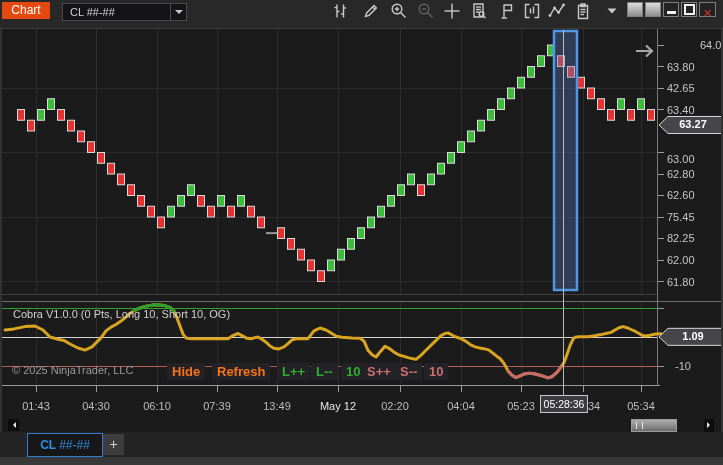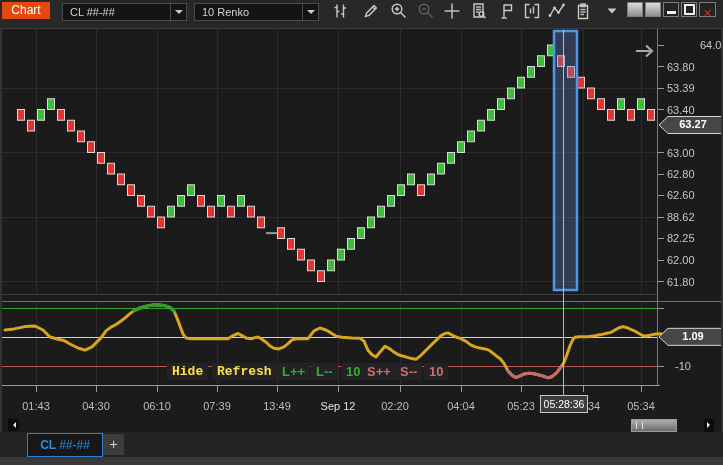--- a/index.html
+++ b/index.html
@@ -30,21 +30,21 @@
   .lbl{position:absolute;color:#c6c6c6;font-size:11px;white-space:nowrap;}
   .tlabel{width:60px;text-align:center;color:#bdbdbd;}
   .tlabel.em{color:#e4e4e4;}
   .tagtxt{position:absolute;color:#fff;font-size:11px;font-weight:600;width:54px;text-align:center;white-space:nowrap;}
   .xbox{position:absolute;left:540px;top:395px;width:46px;height:16px;background:#3b3b3f;
         border:1px solid #c9c9c9;color:#fff;font-size:10.5px;line-height:16px;text-align:center;}
   .ind-title{left:13px;top:308px;color:#d0d0d0;}
   .copyright{left:12px;top:364px;color:#9a9a9a;}
   .fbtn{position:absolute;top:363px;height:17px;line-height:17px;font-size:13px;font-weight:bold;
         background:#232327;padding:0 5px;pointer-events:auto;}
-  .blue{color:#fde047;font-family:Liberation Mono, monospace;} .grn{color:#2fae2f;} .sal{color:#cc6e6e;}
+  .blue{color:#f97316;} .grn{color:#2fae2f;} .sal{color:#cc6e6e;}
   
   .scrollrow{position:absolute;left:0;top:417px;width:723px;height:15px;z-index:4;}
   .sb-left{position:absolute;left:8px;top:2px;width:11px;height:12px;background:#0c0c0c;}
   .sb-left::after{content:"";position:absolute;left:2px;top:3px;border:3px solid transparent;border-right-color:#e8e8e8;}
   .sb-thumb{position:absolute;left:631px;top:2px;width:46px;height:13px;border:1px solid #9a9a9a;
             background:linear-gradient(#aeaeae,#6d6d6d);box-sizing:border-box;}
   .sb-thumb .grip{position:absolute;left:4px;top:2px;width:5px;height:7px;
                   border-left:1px solid #e6e6e6;border-right:1px solid #e6e6e6;}
   .sb-right{position:absolute;left:704px;top:2px;width:10px;height:13px;background:#0c0c0c;}
   .sb-right::after{content:"";position:absolute;left:3px;top:3px;border:3px solid transparent;border-left-color:#e8e8e8;}
@@ -59,24 +59,20 @@
 </style>
 </head>
 <body>
 
 <div class="win">
 
   <div class="titlebar">
     <div class="badge">Chart</div>
     <div class="field inst">
       <span class="fval">CL ##-##</span>
-      <span class="chevbox"></span>
-    </div>
-    <div class="field intv">
-      <span class="fval">10 Renko</span>
       <span class="chevbox"></span>
     </div>
     <div id="toolbar-icons">
         <button class="tbicon" style="left: 329px;"><svg width="20" height="20" viewBox="0 0 20 20">
             <path d="M6 3.5v13" fill="none" stroke="#c9c9c9" stroke-width="1.4"></path>
             <path d="M3.5 6.5H6" fill="none" stroke="#c9c9c9" stroke-width="1.4"></path>
             <path d="M6 10.5h2.5" fill="none" stroke="#c9c9c9" stroke-width="1.4"></path>
             <path d="M12.5 3.5v13" fill="none" stroke="#c9c9c9" stroke-width="1.4"></path>
             <path d="M10 13h2.5" fill="none" stroke="#c9c9c9" stroke-width="1.4"></path>
             <path d="M12.5 7h2.5" fill="none" stroke="#c9c9c9" stroke-width="1.4"></path>
@@ -286,51 +282,53 @@
         <line x1="461.5" y1="386" x2="461.5" y2="392" stroke="#9a9a9a"></line>
         <line x1="521.5" y1="386" x2="521.5" y2="392" stroke="#9a9a9a"></line>
         <line x1="583.5" y1="386" x2="583.5" y2="392" stroke="#9a9a9a"></line>
         <line x1="641.5" y1="386" x2="641.5" y2="392" stroke="#9a9a9a"></line>
       </g>
       <polygon points="659,124.97499999999967 668,116.47499999999967 721.5,116.47499999999967 721.5,133.47499999999968 668,133.47499999999968" fill="#46464a" stroke="#d8d8d8" stroke-width="1"></polygon>
       <polygon points="659,336.839 668,328.339 721.5,328.339 721.5,345.339 668,345.339" fill="#46464a" stroke="#d8d8d8" stroke-width="1"></polygon>
     </svg>
 
   <div id="overlay">
+    <span class="lbl ind-title">Cobra V1.0.0 (0 Pts, Long 10, Short 10, OG)</span>
+    <span class="lbl copyright">© 2025 NinjaTrader, LLC</span>
 
     <span class="fbtn blue" style="left:167px">Hide</span>
     <span class="fbtn blue" style="left:212px">Refresh</span>
     <span class="fbtn grn" style="left:277px">L++</span>
     <span class="fbtn grn" style="left:311px">L--</span>
     <span class="fbtn grn" style="left:341px">10</span>
     <span class="fbtn sal" style="left:362px">S++</span>
     <span class="fbtn sal" style="left:395px">S--</span>
     <span class="fbtn sal" style="left:424px">10</span>
 
     <span class="tagtxt" style="left:666px;top:118px">63.27</span>
     <span class="tagtxt" style="left:666px;top:330px">1.09</span>
     <span class="lbl" style="left:675px;top:360px">-10</span>
     <span class="xbox">05:28:36</span>
   <span class="lbl" style="left:700px;top:39px">64.00</span>
       <span class="lbl" style="left:667px;top:61px">63.80</span>
-      <span class="lbl" style="left:667px;top:82px">53.39</span>
+      <span class="lbl" style="left:667px;top:82px">42.65</span>
       <span class="lbl" style="left:667px;top:104px">63.40</span>
-      <span class="lbl" style="left:667px;top:147px">63.00</span>
+      <span class="lbl" style="left:667px;top:153px">63.00</span>
       <span class="lbl" style="left:667px;top:168px">62.80</span>
       <span class="lbl" style="left:667px;top:189px">62.60</span>
-      <span class="lbl" style="left:667px;top:211px">88.62</span>
+      <span class="lbl" style="left:667px;top:211px">75.45</span>
       <span class="lbl" style="left:667px;top:232px">82.25</span>
       <span class="lbl" style="left:667px;top:254px">62.00</span>
       <span class="lbl" style="left:667px;top:276px">61.80</span>
       <span class="lbl tlabel" style="left:6px;top:400px">01:43</span>
       <span class="lbl tlabel" style="left:66px;top:400px">04:30</span>
       <span class="lbl tlabel" style="left:127px;top:400px">06:10</span>
       <span class="lbl tlabel" style="left:187px;top:400px">07:39</span>
       <span class="lbl tlabel" style="left:247px;top:400px">13:49</span>
-      <span class="lbl tlabel em" style="left:308px;top:400px">Sep 12</span>
+      <span class="lbl tlabel em" style="left:308px;top:400px">May 12</span>
       <span class="lbl tlabel" style="left:365px;top:400px">02:20</span>
       <span class="lbl tlabel" style="left:431px;top:400px">04:04</span>
       <span class="lbl tlabel" style="left:491px;top:400px">05:23</span>
       <span class="lbl tlabel" style="left:611px;top:400px">05:34</span>
       <span class="lbl" style="left:588px;top:400px;color:#bdbdbd">34</span>
     </div>
 
   <div class="scrollrow">
     <div class="sb-left"></div>
     <div class="sb-thumb">

